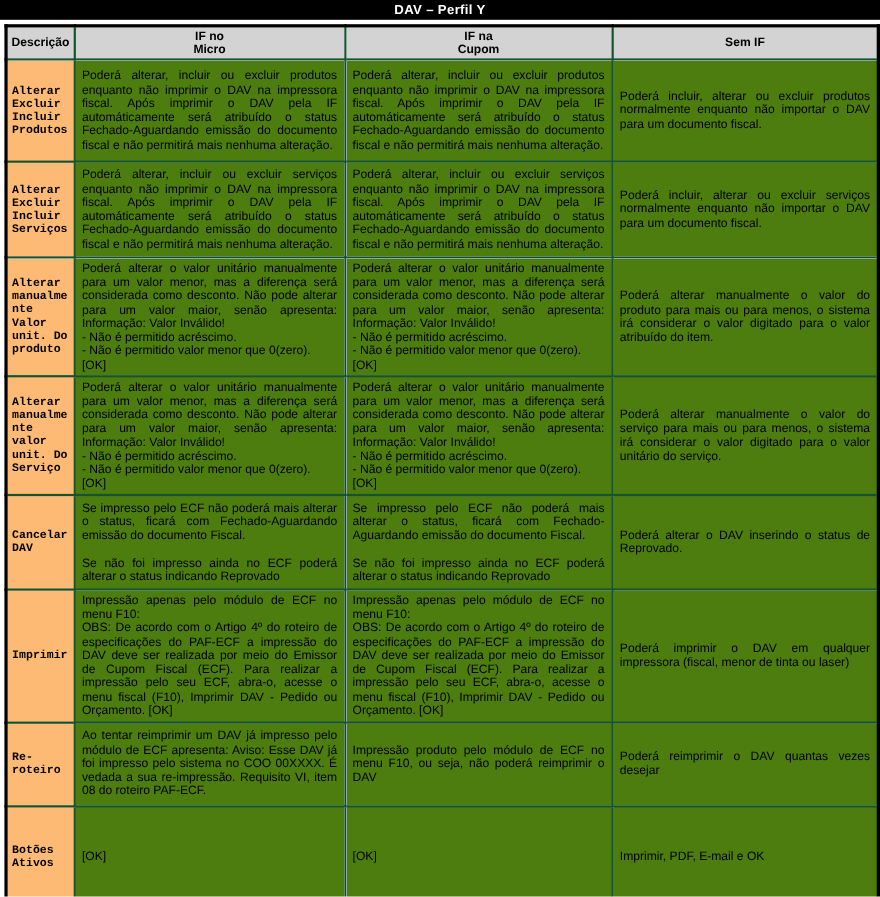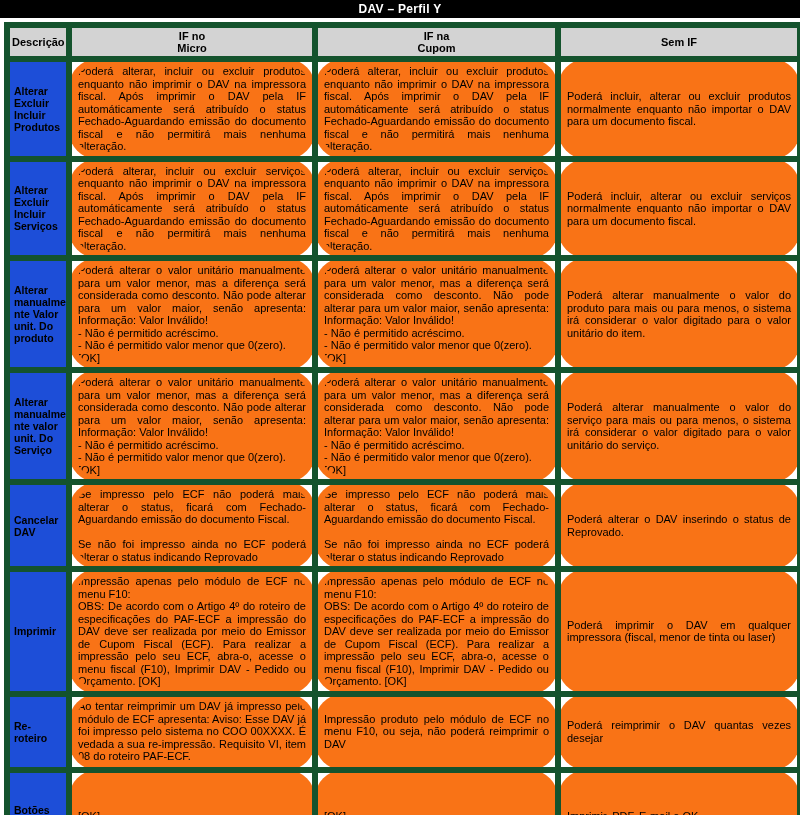--- a/index.html
+++ b/index.html
@@ -24,55 +24,55 @@
   }
   table.perfil {
     border-collapse: collapse;
     table-layout: fixed;
     width: 793px;
     margin: 4px 0 0 4px;
     border: 3px solid #000000;
   }
   table.perfil th,
   table.perfil td {
-    border: 6px solid #14532d;
+    border: 2px solid #14532d;
     overflow: hidden;
   }
   th.hdr {
     background: #d3d3d3;
     color: #000000;
     font-size: 11px;
     font-weight: bold;
     text-align: center;
     vertical-align: middle;
     white-space: pre-line;
     line-height: 12px;
     padding: 2px 2px;
   }
   td.desc {
-    background: #1d4ed8;
+    background: #fdba74;
     color: #000000;
     font-size: 10.5px;
     font-weight: bold;
     text-align: left;
     vertical-align: middle;
     white-space: pre-line;
     line-height: 12px;
     padding: 2px 3px 2px 4px;
+    font-family: Liberation Mono, monospace;
   }
   td.content {
-    background: #f97316;
+    background: #4d7c0f;
     color: #000000;
     font-size: 11px;
     line-height: 12.5px;
     text-align: justify;
     vertical-align: middle;
     white-space: pre-line;
     padding: 3px 6px;
-    border-radius: 28px;
   }
   tr.hrow   { height: 24px; }
   tr.r0 { height: 93px; }
   tr.r1 { height: 87px; }
   tr.r2 { height: 104px; }
   tr.r3 { height: 105px; }
   tr.r4 { height: 86px; }
   tr.r5 { height: 115px; }
   tr.r6 { height: 76px; }
   tr.r7 { height: 93px; }
@@ -126,21 +126,21 @@
 unit. Do
 produto</td>
     <td class="content">Poderá alterar o valor unitário manualmente para um valor menor, mas a diferença será considerada como desconto. Não pode alterar para um valor maior, senão apresenta: Informação: Valor Inválido!
 - Não é permitido acréscimo.
 - Não é permitido valor menor que 0(zero).
 [OK]</td>
     <td class="content">Poderá alterar o valor unitário manualmente para um valor menor, mas a diferença será considerada como desconto. Não pode alterar para um valor maior, senão apresenta: Informação: Valor Inválido!
 - Não é permitido acréscimo.
 - Não é permitido valor menor que 0(zero).
 [OK]</td>
-    <td class="content">Poderá alterar manualmente o valor do produto para mais ou para menos, o sistema irá considerar o valor digitado para o valor unitário do item.</td>
+    <td class="content">Poderá alterar manualmente o valor do produto para mais ou para menos, o sistema irá considerar o valor digitado para o valor atribuído do item.</td>
   </tr>
 
   <tr class="r3">
     <td class="desc">Alterar
 manualme
 nte valor
 unit. Do
 Serviço</td>
     <td class="content">Poderá alterar o valor unitário manualmente para um valor menor, mas a diferença será considerada como desconto. Não pode alterar para um valor maior, senão apresenta: Informação: Valor Inválido!
 - Não é permitido acréscimo.

